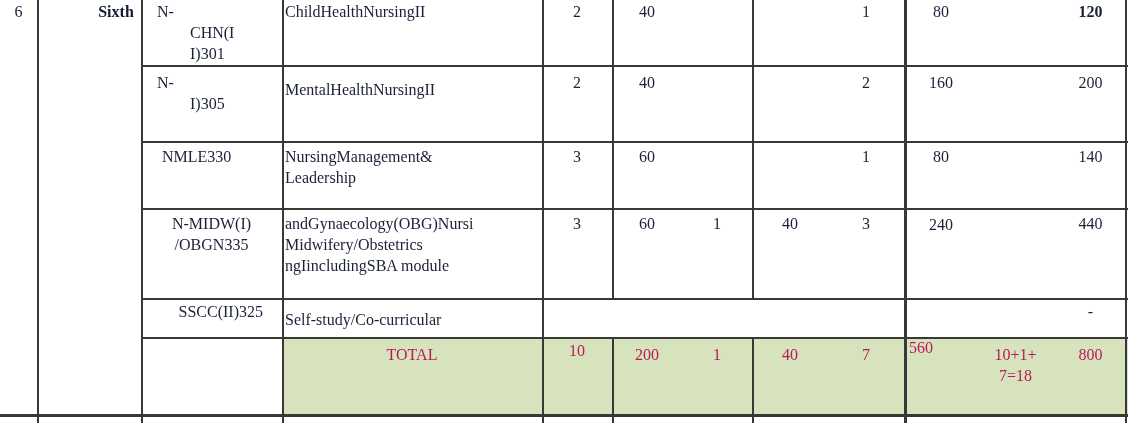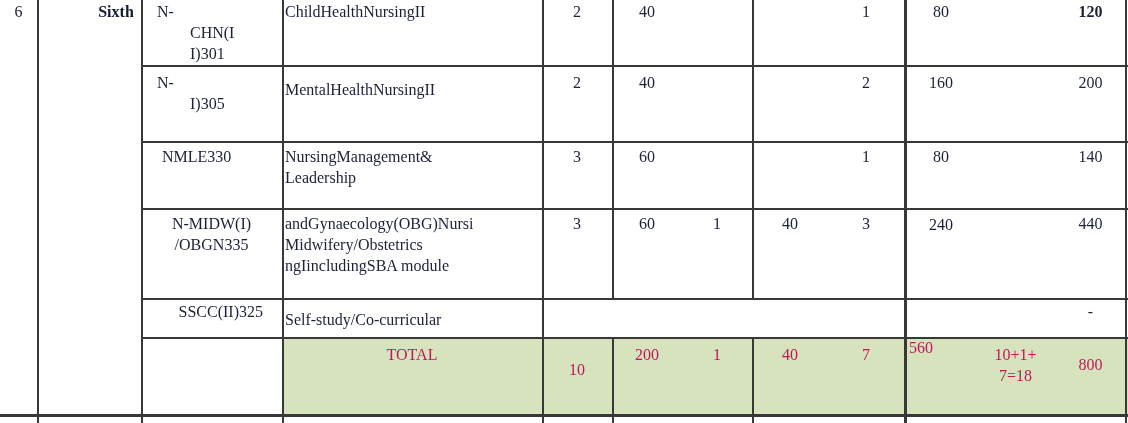--- a/index.html
+++ b/index.html
@@ -86,27 +86,27 @@
       <div class="cell num" style="left: 904px; top: 208px; width: 74px; height: 74px; padding-top: 6px;">240</div>
       <div class="cell num" style="left: 1053px; top: 208px; width: 75px; height: 90px; padding-top: 5px;">440</div>
       <div class="cell code-right" style="left: 141px; top: 298px; width: 141px; height: 39px; padding-top: 3px;">
         <div class="line">SSCC(II)325</div>
       </div>
       <div class="cell title-cell" style="left: 282px; top: 298px; width: 260px; height: 39px; padding-top: 3px; margin-top: 8px;">
         <div class="line">Self-study/Co-curricular</div>
       </div>
       <div class="cell num" style="left: 1053px; top: 298px; width: 75px; height: 39px; padding-top: 3px;">-</div>
       <div class="cell num bold" style="left: 282px; top: 337px; width: 260px; height: 77px; padding-top: 7px;">TOTAL</div>
-      <div class="cell num bold" style="left: 542px; top: 337px; width: 70px; height: 77px; padding-top: 22px;">10</div>
+      <div class="cell num bold" style="left: 542px; top: 318px; width: 70px; height: 77px; padding-top: 22px;">10</div>
       <div class="cell num bold" style="left: 612px; top: 337px; width: 70px; height: 77px; padding-top: 7px;">200</div>
       <div class="cell num bold" style="left: 682px; top: 337px; width: 70px; height: 77px; padding-top: 7px;">1</div>
       <div class="cell num bold" style="left: 752px; top: 337px; width: 76px; height: 77px; padding-top: 7px;">40</div>
       <div class="cell num bold" style="left: 828px; top: 337px; width: 76px; height: 77px; padding-top: 7px;">7</div>
       <div class="cell num bold" style="left: 884px; top: 337px; width: 74px; height: 89px; padding-top: 0;">560</div>
-      <div class="cell num bold" style="left: 1053px; top: 337px; width: 75px; height: 77px; padding-top: 7px; margin-top: 10px;">800</div>
+      <div class="cell num bold" style="left: 1053px; top: 337px; width: 75px; height: 77px; padding-top: 7px;">800</div>
       <div class="cell num bold" style="left: 978px; top: 337px; width: 75px; height: 77px; padding-top: 7px;">
         <div class="line">10+1+</div>
         <div class="line">7=18</div>
       </div>
     </div>
   <div id="grid-layer">
       <div class="gridline" style="left: 37px; top: 0px; width: 2px; height: 423px;"></div>
       <div class="gridline" style="left: 141px; top: 0px; width: 2px; height: 423px;"></div>
       <div class="gridline" style="left: 282px; top: 0px; width: 2px; height: 423px;"></div>
       <div class="gridline" style="left: 542px; top: 0px; width: 2px; height: 423px;"></div>

